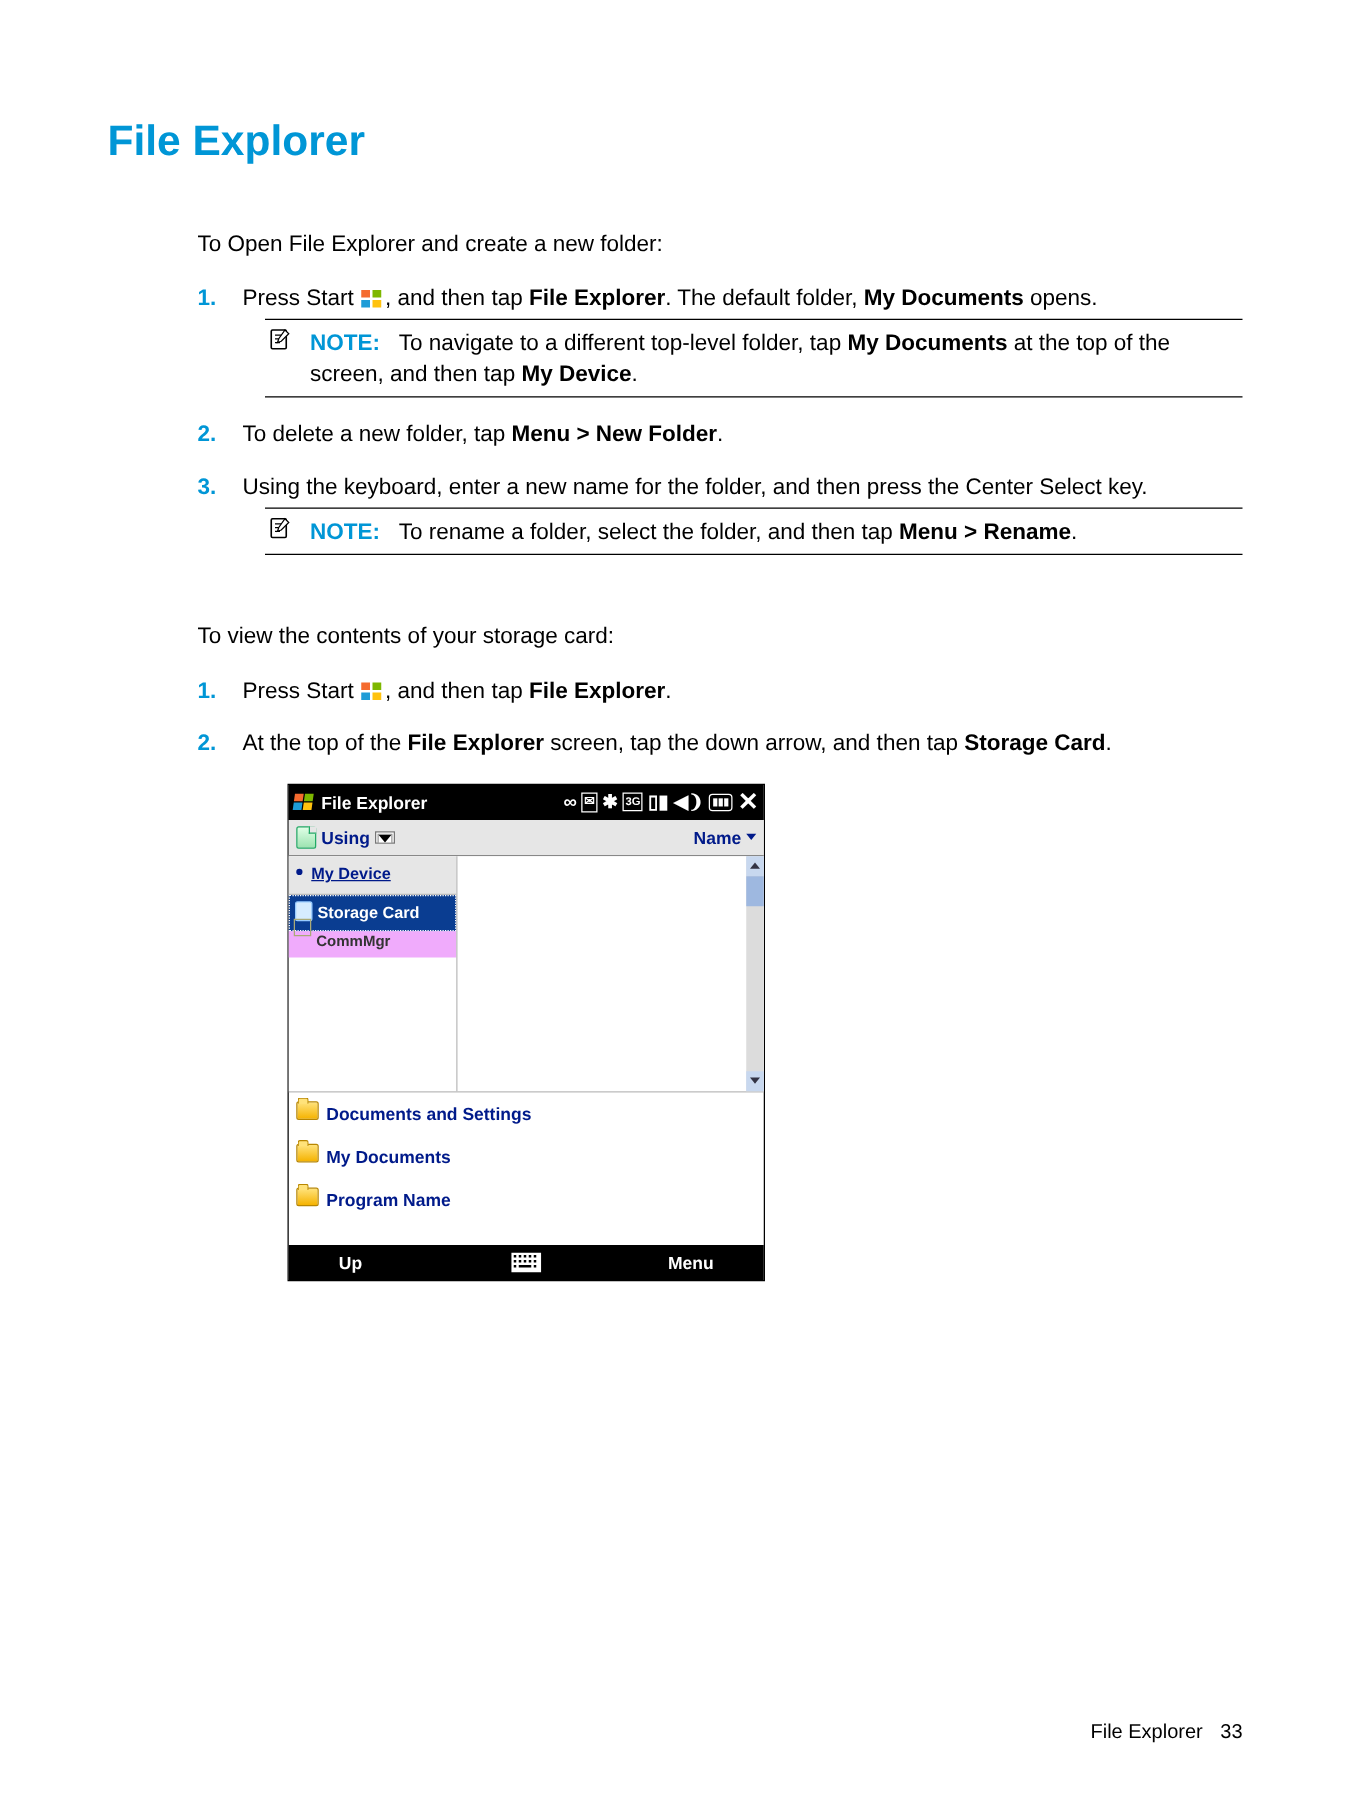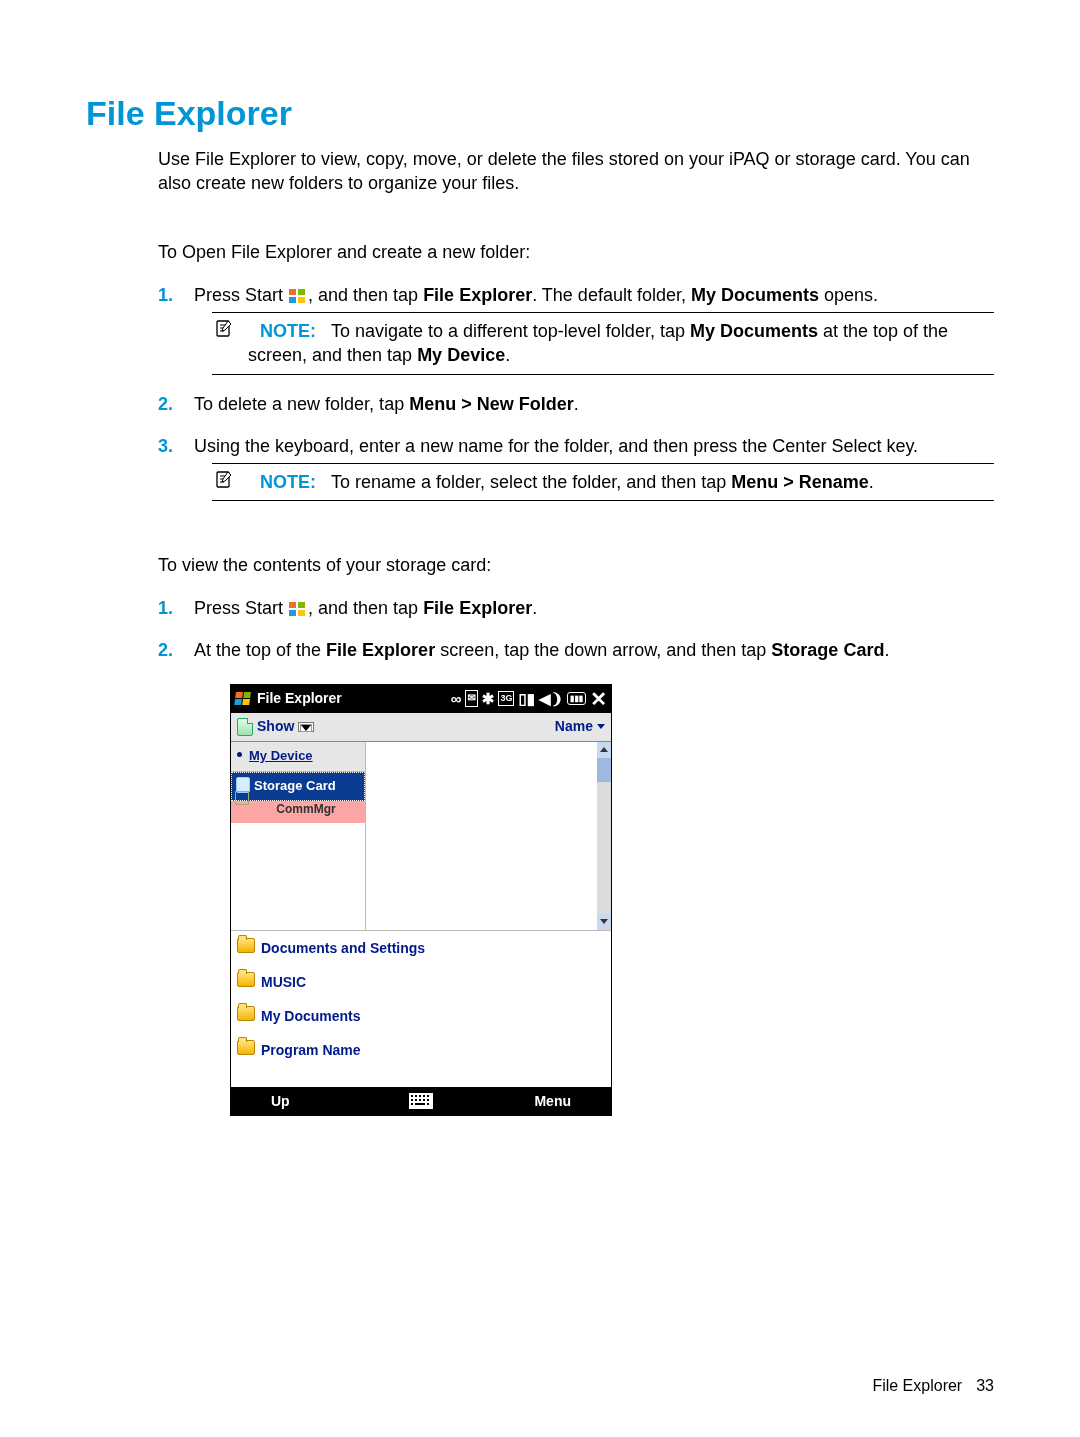--- a/index.html
+++ b/index.html
@@ -102,21 +102,20 @@
     position: absolute;
     left: 2px;
     top: 6px;
     width: 20px;
     height: 20px;
   }
   .note-icon svg { display:block; }
   .note-label {
     color: #0096d6;
     font-weight: 700;
-    margin-left: 12px;
   }
 
   
   .device {
     width: 380px;
     margin: 20px 0 0 36px;
     font-family: Tahoma, Verdana, Arial, sans-serif;
     border: 1px solid #000;
   }
   .dev-titlebar {
@@ -201,22 +200,22 @@
   .tree-sel {
     background:#0a3d91;
     color:#fff;
     padding:4px 6px 4px 22px;
     border:1px dotted #fff;
     margin:0;
     position:relative;
   }
   .sd-mini{position:absolute;left:4px;top:4px;width:12px;height:14px;border:1px solid #9cf;border-radius:2px;background:#d6ecff;}
   .tree-trunc{
-    background:#fca5a5;color:#333;font-weight:700;font-size:12px;
-    padding:0 6px 4px 22px;position:relative;text-align:center;
+    background:#f0abfc;color:#333;font-weight:700;font-size:12px;
+    padding:0 6px 4px 22px;position:relative;
   }
   .box-mini{position:absolute;left:4px;top:-10px;width:12px;height:12px;border:1px solid #aa7;}
 
   .dev-list {
     flex:1;
     border-left:1px solid #bbb;
     position:relative;
   }
   .scrollbar{position:absolute;right:0;top:0;bottom:0;width:14px;background:#dcdcdc;}
   .sb-btn{position:absolute;left:0;width:14px;height:16px;background:#c8d8ef;display:flex;align-items:center;justify-content:center;}
@@ -256,21 +255,20 @@
   }
   .footer .pn { font-size:16px; }
 </style>
 </head>
 <body>
 
 <div class="page">
   <h1 class="h1">File Explorer</h1>
 
   <div class="body-indent">
-    <p class="body">Use File Explorer to view, copy, move, or delete the files stored on your iPAQ or storage card. You can also create new folders to organize your files.</p>
 
     <div class="spacer36"></div>
 
     <p class="body">To Open File Explorer and create a new folder:</p>
 
     <div class="spacer10"></div>
 
     <ol class="steps">
       <li>
         <span>Press Start </span><span class="win-flag"><span class="wf-r"></span><span class="wf-g"></span><span class="wf-b"></span><span class="wf-y"></span></span><span>, and then tap </span><b>File Explorer</b><span>. The default folder, </span><b>My Documents</b><span> opens.</span>
@@ -342,21 +340,21 @@
               <span>▯▮</span>
               <span>◀❩</span>
               <span style="border:1px solid #fff;border-radius:3px;padding:0 2px;font-size:8px;">▮▮▮</span>
               <span class="tb-x">✕</span>
             </div>
           </div>
 
           <div class="dev-toolbar">
             <div class="show-btn">
               <span class="sd-icon"></span>
-              <span>Show</span>
+              <span>Using</span>
               <span class="arrow-wrap"><span class="arrow-down"></span></span>
             </div>
             <div class="name-sort">
               <span>Name</span>
               <span class="sm-arrow"></span>
             </div>
           </div>
 
           <div class="dev-body">
             <div class="dev-tree">
@@ -382,24 +380,20 @@
                 <div class="sb-btn sb-down">
                     <span class="sb-arrow-dn"></span>
                   </div>
               </div>
             </div>
           </div>
 
           <div class="file-item" style="border-top:1px solid #bbb">
             <span class="folder-icon"></span>
             <span>Documents and Settings</span>
-          </div>
-          <div class="file-item">
-            <span class="folder-icon"></span>
-            <span>MUSIC</span>
           </div>
           <div class="file-item">
             <span class="folder-icon"></span>
             <span>My Documents</span>
           </div>
           <div class="file-item">
             <span class="folder-icon"></span>
             <span>Program Name</span>
           </div>
 

